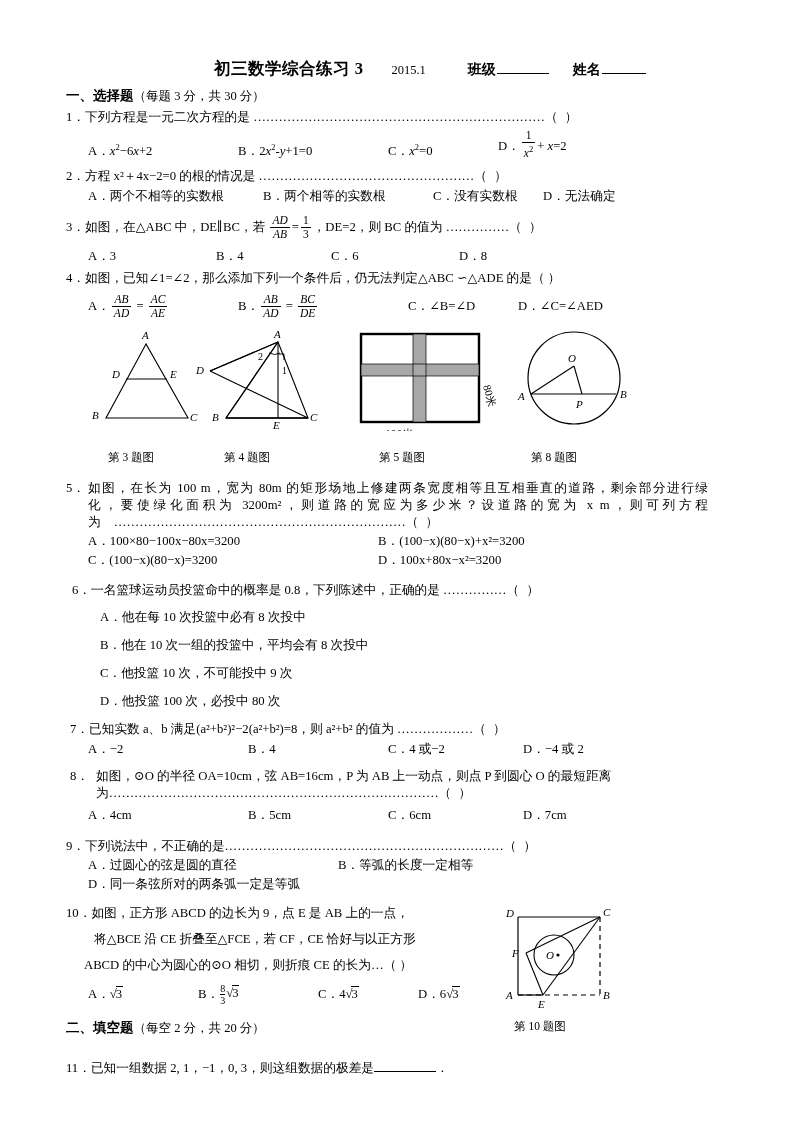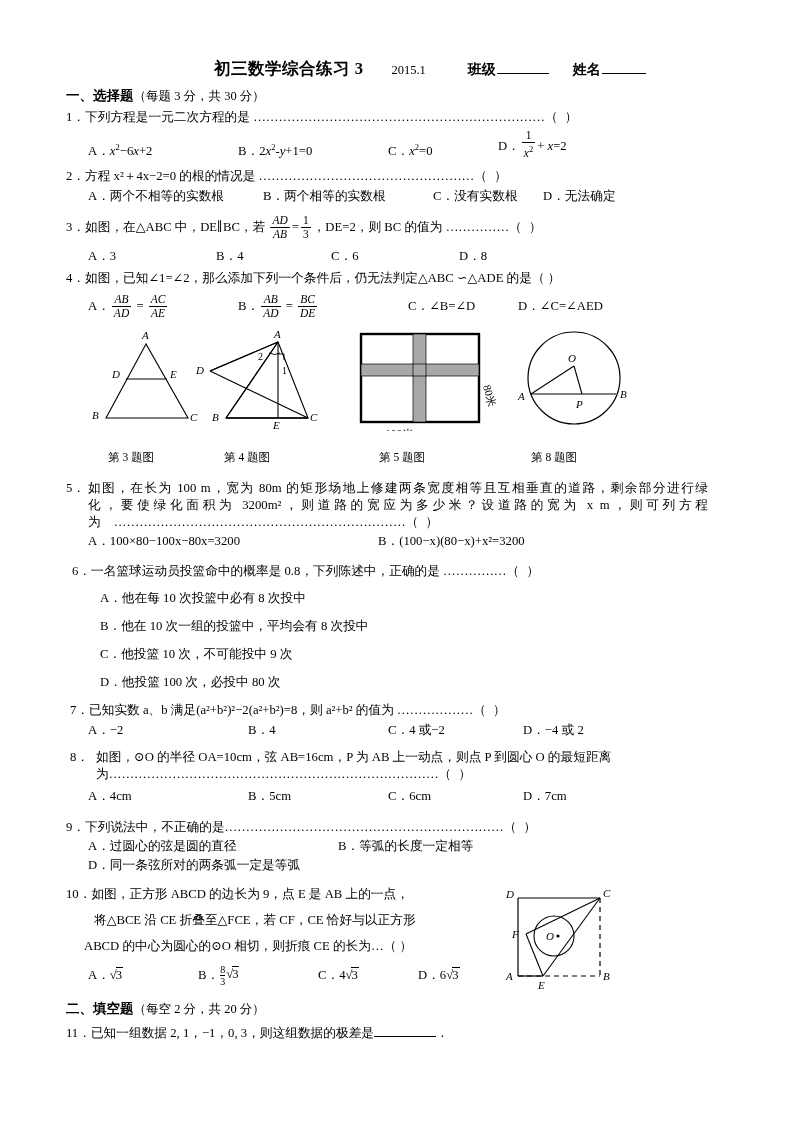--- a/index.html
+++ b/index.html
@@ -184,20 +184,24 @@
   <div class="q" style="margin-top:0">
     <span style="display:inline-block;margin-left:22px;width:620px;text-align:justify;text-align-last:justify">化，要使绿化面积为 3200m²，则道路的宽应为多少米？设道路的宽为 x m，则可列方程</span>
   </div>
   <div class="q" style="margin-top:0">
     <span style="margin-left:22px">为</span>
     <span class="dots" style="margin-left:10px">……………………………………………………………</span><span class="paren">（      ）</span>
   </div>
   <div class="opts ind1" style="margin-top:2px">
     <span class="opt" style="width:290px">A．100×80−100x−80x=3200</span>
     <span class="opt">B．(100−x)(80−x)+x²=3200</span>
+  </div>
+  <div class="opts ind1" style="margin-top:2px">
+    <span class="opt" style="width:290px">C．(100−x)(80−x)=3200</span>
+    <span class="opt">D．100x+80x−x²=3200</span>
   </div>
 
   <div class="q" style="margin-top:13px">
     <span style="margin-left:6px">6．</span><span>一名篮球运动员投篮命中的概率是 0.8，下列陈述中，正确的是</span>
     <span class="dots">……………</span><span class="paren">（      ）</span>
   </div>
   <div class="q ind2" style="margin-top:10px">A．他在每 10 次投篮中必有 8 次投中</div>
   <div class="q ind2" style="margin-top:11px">B．他在 10 次一组的投篮中，平均会有 8 次投中</div>
   <div class="q ind2" style="margin-top:11px">C．他投篮 10 次，不可能投中 9 次</div>
   <div class="q ind2" style="margin-top:11px">D．他投篮 100 次，必投中 80 次</div>
@@ -268,19 +272,22 @@
       <text x="10" y="94" font-size="11" font-style="italic" font-family="'Liberation Serif',serif">A</text>
       <text x="42" y="103" font-size="11" font-style="italic" font-family="'Liberation Serif',serif">E</text>
       <text x="107" y="94" font-size="11" font-style="italic" font-family="'Liberation Serif',serif">B</text>
     </svg>
   </div>
 
   <div class="sec" style="margin-top:6px">
     <span>二、填空题</span><span class="light">（每空 2 分，共 20 分）</span>
   </div>
 
+  <div style="position:relative;height:16px">
+    <span style="position:absolute;left:448px;top:-18px;font-size:11.5px">第 10 题图</span>
+  </div>
 
   <div class="q" style="margin-top:6px">
     <span>11．</span><span>已知一组数据 2, 1，−1，0, 3，则这组数据的极差是</span><span style="display:inline-block;width:62px;border-bottom:1.4px solid #000;height:12px"></span><span>．</span>
   </div>
 
 </div>
 </div>
 
 </body></html>

